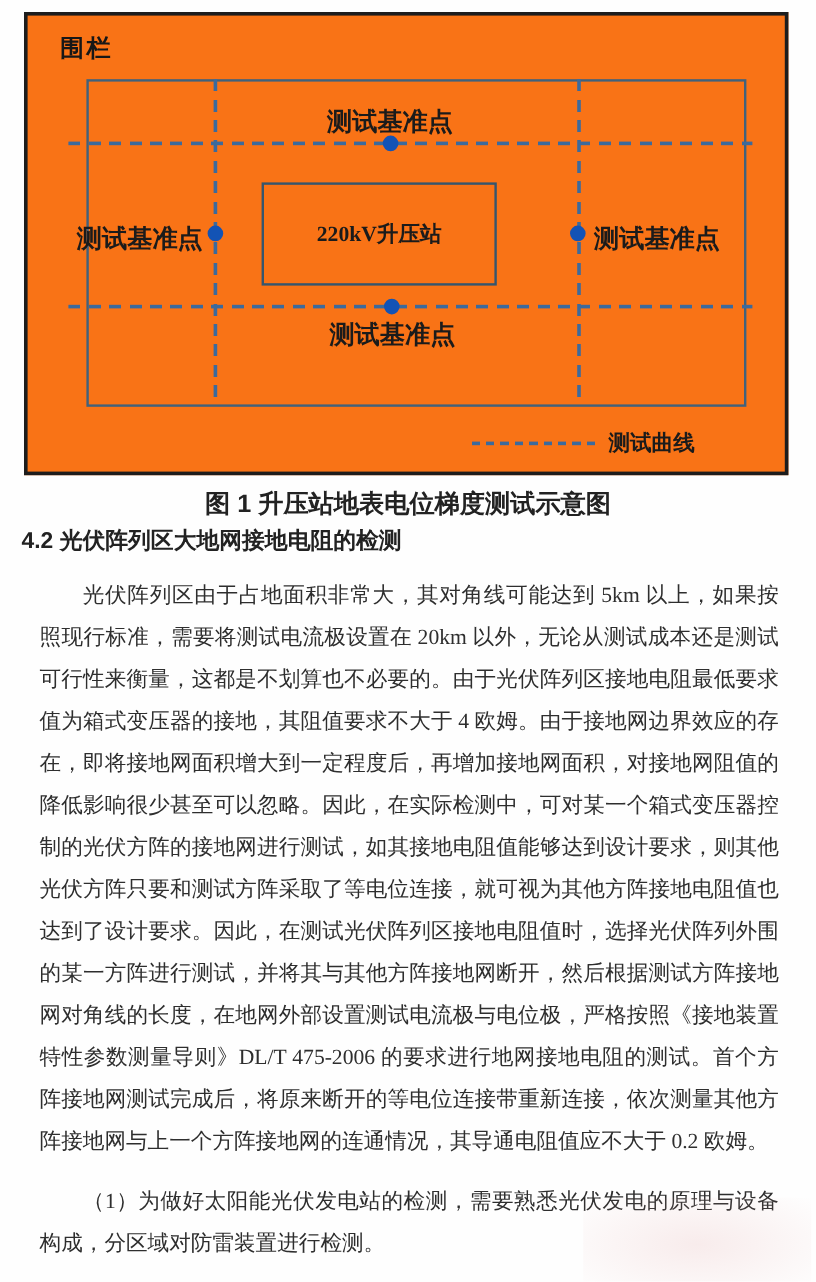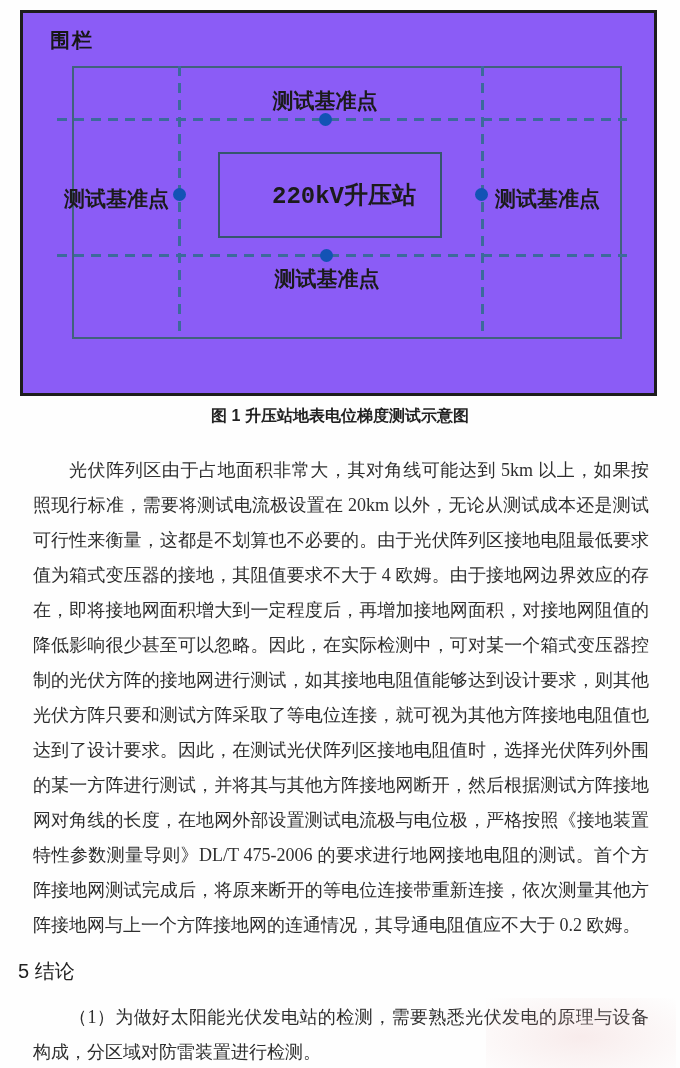--- a/index.html
+++ b/index.html
@@ -11,21 +11,21 @@
     overflow: hidden;
     position: relative;
   }
   .page { position: relative; width: 680px; height: 1068px; }
 
   
   .fig-frame {
     position: absolute; left: 20px; top: 10px;
     width: 631px; height: 380px;
     border: 3px solid var(--frame, #1d1d1d);
-    background: #8b5cf6;
+    background: #f97316;
   }
   .fence-label {
     position: absolute; left: 27px; top: 14px;
     font-family: "Liberation Sans", sans-serif;
     font-weight: bold; font-size: 20px; color: #171717;
     letter-spacing: 2px;
   }
   .inner-rect {
     position: absolute; left: 49px; top: 53px;
     width: 546px; height: 269px;
@@ -60,39 +60,39 @@
   }
   .lbl-top { left: 222px; top: 74px; width: 160px; text-align: center; }
   .lbl-left { left: 18px; top: 172px; width: 128px; text-align: right; }
   .lbl-right { left: 472px; top: 172px; }
   .lbl-bottom { left: 224px; top: 252px; width: 160px; text-align: center; }
   .station-box {
     position: absolute; left: 195px; top: 139px;
     width: 192px; height: 82px;
     border: 2px solid var(--station, #35566e);
     display: flex; align-items: center; justify-content: center;
-    font-family: Liberation Mono, monospace;
-    font-weight: bold; font-size: 24px; color: #1b1b1b; padding-left: 28px;
+    font-family: Liberation Serif, serif;
+    font-weight: bold; font-size: 18px; color: #1b1b1b;
   }
   .legend { position: absolute; left: 370px; top: 344px; display: flex; align-items: center; }
   .legend-dash {
     display: inline-block; width: 104px; height: 3px; margin-right: 10px;
     background: repeating-linear-gradient(90deg, var(--dash, #3c6a9c) 0 7px, transparent 7px 12px);
   }
   .legend-text {
     font-family: "Liberation Sans", sans-serif;
     font-weight: bold; font-size: 18px; color: #1b1b1b;
   }
 
   
   .caption {
     position: absolute; left: 0; top: 406px; width: 680px;
     text-align: center;
     font-family: "Liberation Sans", sans-serif;
-    font-weight: bold; font-size: 16px; color: #222;
+    font-weight: bold; font-size: 21px; color: #222;
   }
   .text-flow { position: absolute; left: 0; top: 438px; width: 680px; }
   .sec-heading {
     margin: 0 0 4px 0; padding: 0 16px 0 18px;
     font-family: "Liberation Sans", sans-serif;
     font-weight: bold; font-size: 19px; color: #222;
   }
   .body-para {
     margin: 15px; padding: 0 16px 0 18px;
     font-size: 18px; line-height: 35px;
@@ -132,26 +132,30 @@
 
     <div class="fig-label lbl-top">测试基准点</div>
     <div class="fig-label lbl-left">测试基准点</div>
     <div class="fig-label lbl-right">测试基准点</div>
     <div class="fig-label lbl-bottom">测试基准点</div>
 
     <div class="station-box">
       <span>220kV升压站</span>
     </div>
 
+    <div class="legend">
+      <span class="legend-dash"></span>
+      <span class="legend-text">测试曲线</span>
+    </div>
   </div>
 
   <div class="caption">图 1 升压站地表电位梯度测试示意图</div>
 
   <div class="text-flow">
+    <h2 class="sec-heading">4.2 光伏阵列区大地网接地电阻的检测</h2>
     <p class="body-para">光伏阵列区由于占地面积非常大，其对角线可能达到 5km 以上，如果按照现行标准，需要将测试电流极设置在 20km 以外，无论从测试成本还是测试可行性来衡量，这都是不划算也不必要的。由于光伏阵列区接地电阻最低要求值为箱式变压器的接地，其阻值要求不大于 4 欧姆。由于接地网边界效应的存在，即将接地网面积增大到一定程度后，再增加接地网面积，对接地网阻值的降低影响很少甚至可以忽略。因此，在实际检测中，可对某一个箱式变压器控制的光伏方阵的接地网进行测试，如其接地电阻值能够达到设计要求，则其他光伏方阵只要和测试方阵采取了等电位连接，就可视为其他方阵接地电阻值也达到了设计要求。因此，在测试光伏阵列区接地电阻值时，选择光伏阵列外围的某一方阵进行测试，并将其与其他方阵接地网断开，然后根据测试方阵接地网对角线的长度，在地网外部设置测试电流极与电位极，严格按照《接地装置特性参数测量导则》DL/T 475-2006 的要求进行地网接地电阻的测试。首个方阵接地网测试完成后，将原来断开的等电位连接带重新连接，依次测量其他方阵接地网与上一个方阵接地网的连通情况，其导通电阻值应不大于 0.2 欧姆。</p>
-    <h3 class="sec5-heading">5 结论</h3>
     <p class="body-para">（1）为做好太阳能光伏发电站的检测，需要熟悉光伏发电的原理与设备构成，分区域对防雷装置进行检测。</p>
     <p class="body-para">（2）在实施升压站地表电位梯度分布检测、分析时，宜将地网区域网格化，以形成为细致的电位分布曲线图。</p>
   </div>
 
   <div class="watermark-smudge"></div>
 
 </div>
 
 </body></html>

